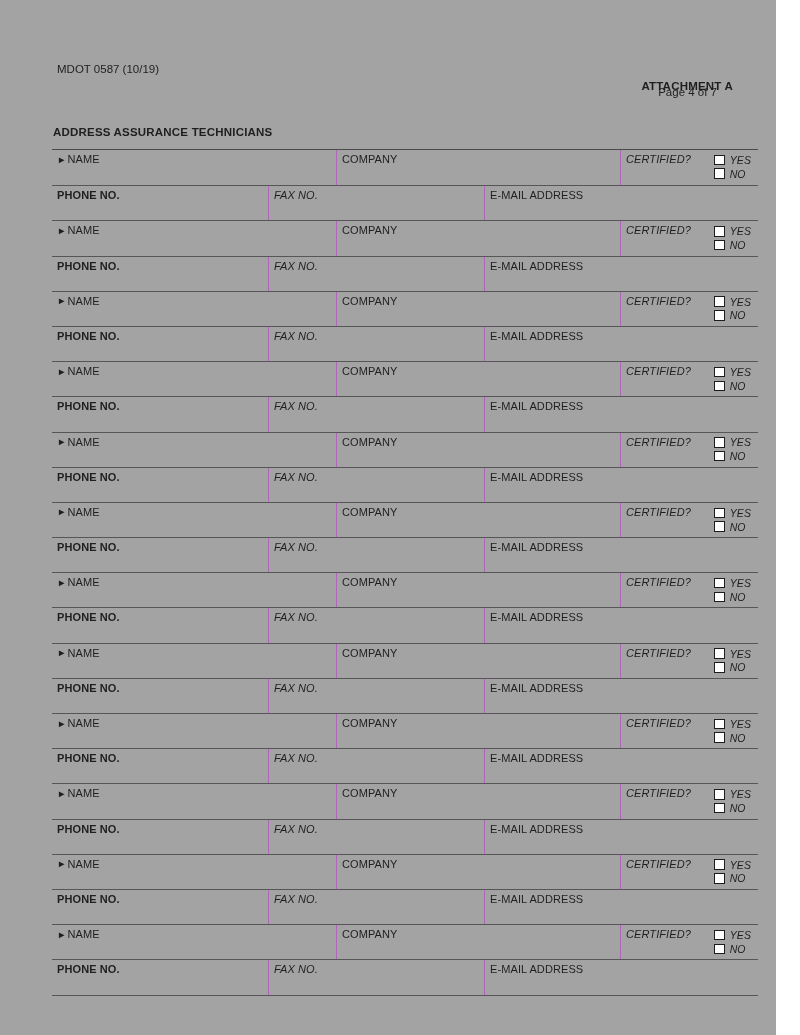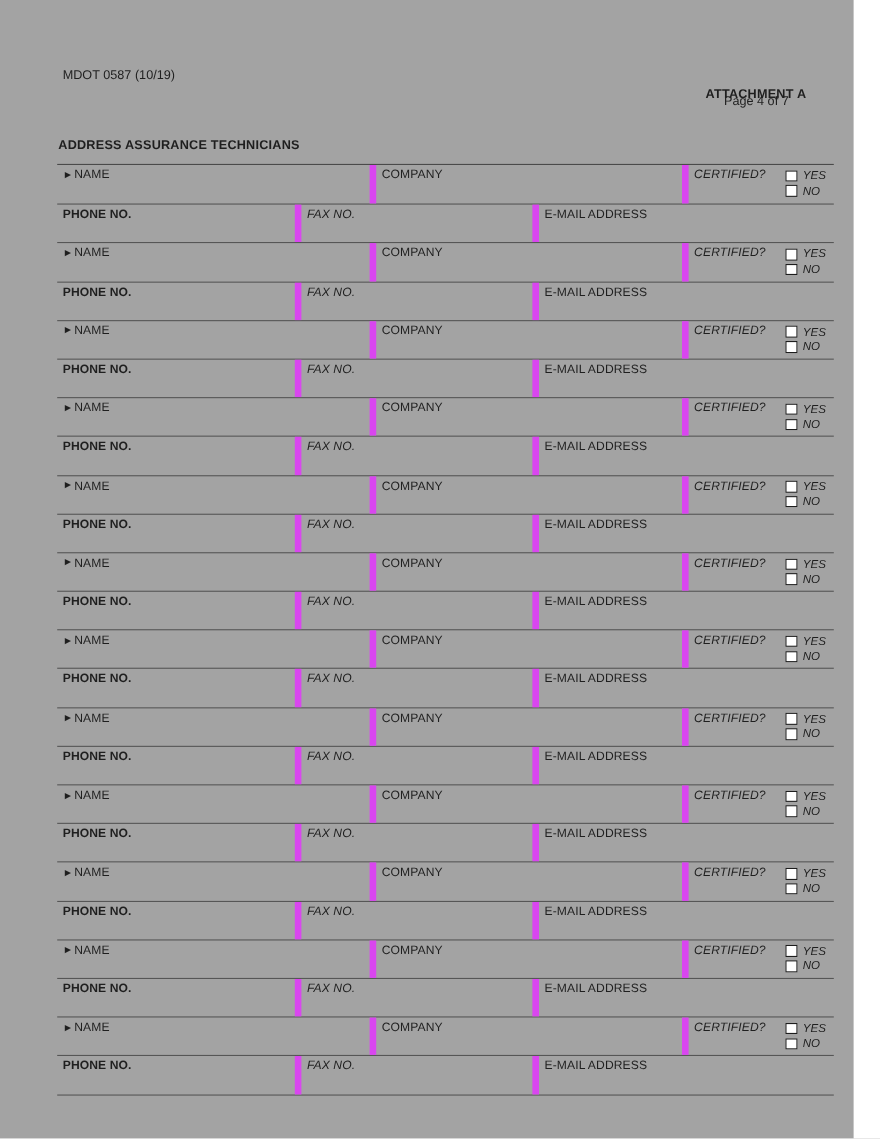--- a/index.html
+++ b/index.html
@@ -30,21 +30,21 @@
   .block .row{
     display:flex;height:35.2px;box-sizing:border-box;
     border-top:1px solid #565656;
   }
   .block:first-child .row:first-child{border-top:none;}
   .cell{
     box-sizing:border-box;padding:3px 3px 0 5px;
     font-size:11px;line-height:12px;letter-spacing:.1px;
     overflow:hidden;white-space:nowrap;
   }
-  .cell + .cell{border-left:6px solid #d946ef;}
+  .cell + .cell{border-left:1px solid #d946ef;}
   .c-name{width:284px;}
   .c-company{width:284px;}
   .c-cert{width:138px;display:flex;padding:3px 0 0 5px;font-style:italic;}
   .c-phone{width:216px;font-weight:bold;}
   .c-fax{width:216px;font-style:italic;}
   .c-email{flex:1;}
 
   .marker{font-size:9.5px;margin-right:1px;vertical-align:0.5px;}
 
   .cb-col{margin-left:auto;margin-right:7px;padding-top:0;}

